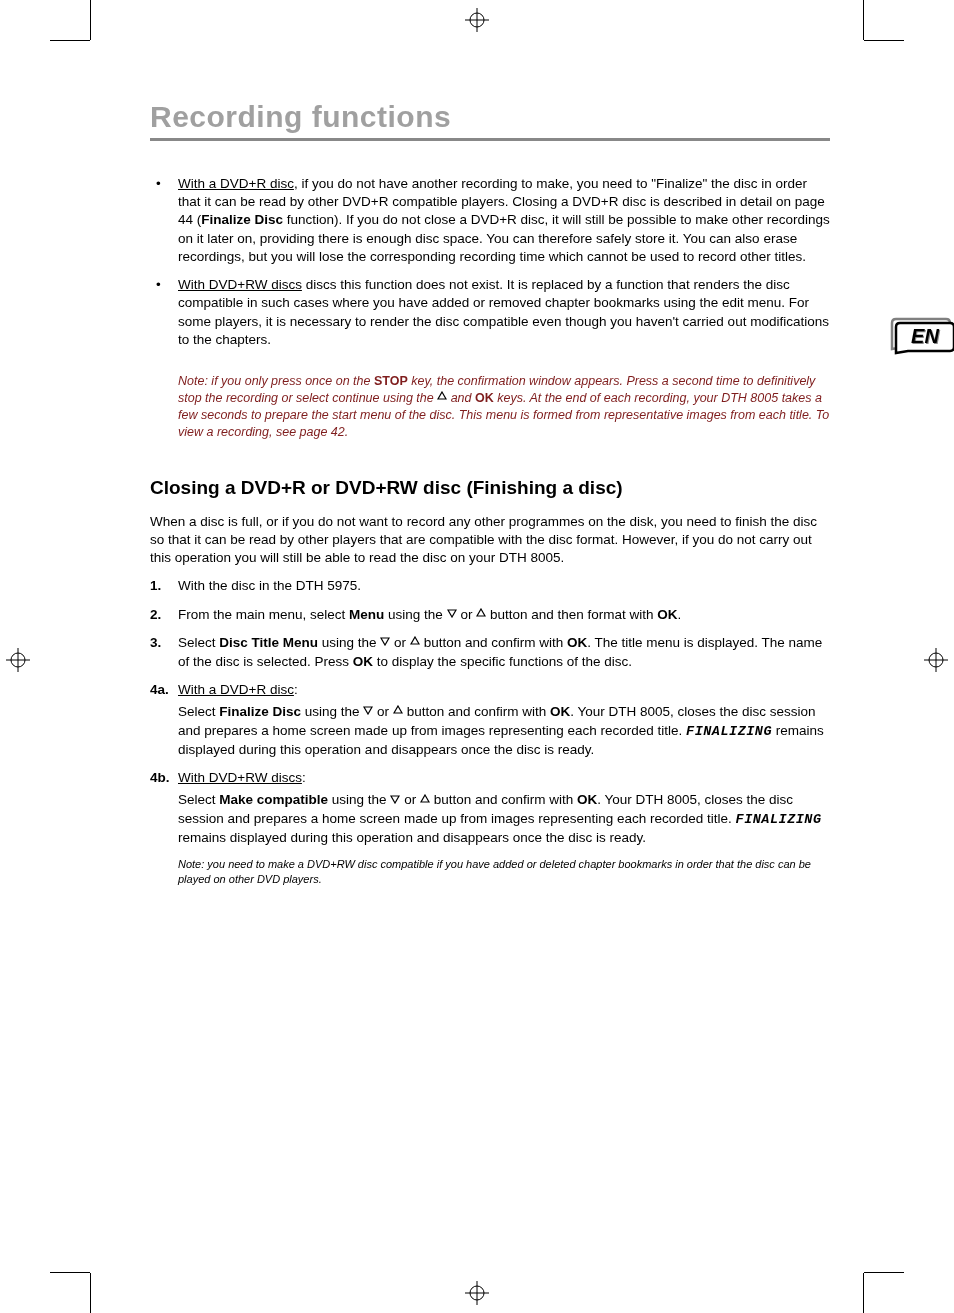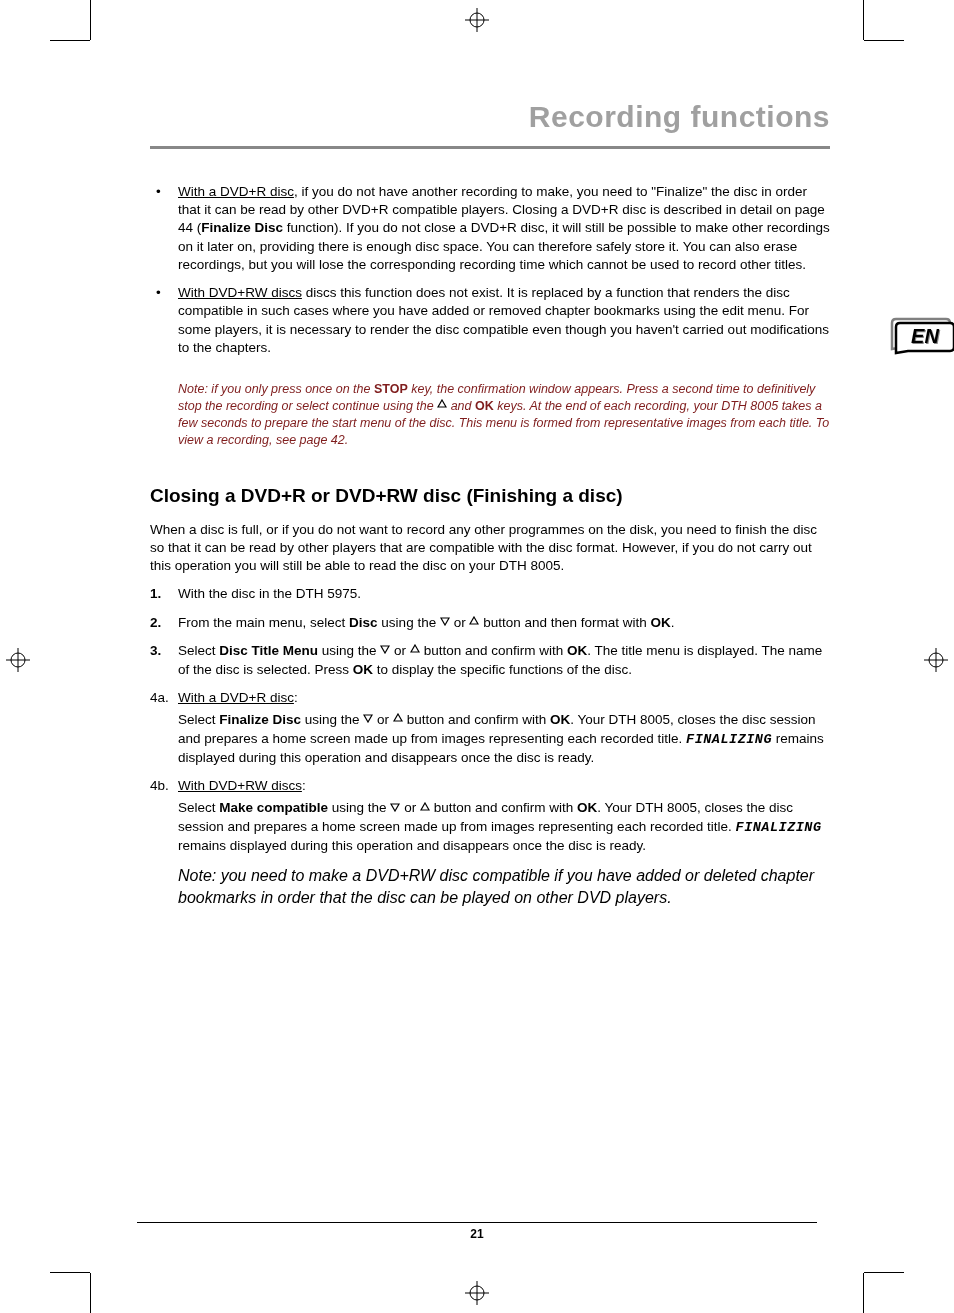--- a/index.html
+++ b/index.html
@@ -28,22 +28,21 @@
   .reg.side.right { left: auto; right: 6px; }
 
   .content {
     position: absolute;
     left: 150px;
     top: 100px;
     width: 680px;
   }
 
   .section-title-wrap {
-    text-align: right;
-    padding-bottom: 12px;
+    padding-bottom: 4px;
     border-bottom: 3px solid #888;
     margin-bottom: 34px;
   }
   .section-title {
     font-family: Arial, Helvetica, sans-serif;
     font-size: 30px;
     font-weight: bold;
     color: #a0a0a0;
     letter-spacing: 0.5px;
   }
@@ -107,36 +106,36 @@
     top: 0;
     font-weight: bold;
   }
   .sub {
     padding-left: 28px;
     font-size: 13.5px;
     line-height: 1.35;
     margin-bottom: 10px;
   }
   .sub .num {
-    font-weight: normal;
+    font-weight: bold;
     display: inline-block;
     margin-left: -28px;
     width: 28px;
   }
   .sub-body {
     font-size: 13.5px;
     line-height: 1.35;
     padding-left: 28px;
     margin-top: -6px;
     margin-bottom: 10px;
   }
 
   .note2 {
     font-style: italic;
-    font-size: 16px;
+    font-size: 11px;
     line-height: 1.35;
     margin: 4px 0 0 28px;
   }
 
   .en-badge {
     position: absolute;
     right: -110px;
     top: 215px;
     width: 50px;
     height: 40px;
@@ -233,21 +232,21 @@
 
     <p class="body">When a disc is full, or if you do not want to record any other programmes on the disk, you need to finish the disc so that it can be read by other players that are compatible with the disc format. However, if you do not carry out this operation you will still be able to read the disc on your DTH 8005.</p>
 
     <ol class="steps">
       <li>
         <span class="num">1.</span>
         <span>With the disc in the DTH 5975.</span>
       </li>
       <li>
         <span class="num">2.</span>
-        <span>From the main menu, select </span><span class="b">Disc</span><span> using the  </span><span class="arrow"><svg width="10" height="10" viewBox="0 0 10 10">
+        <span>From the main menu, select </span><span class="b">Menu</span><span> using the  </span><span class="arrow"><svg width="10" height="10" viewBox="0 0 10 10">
               <path d="M1 2 L9 2 L5 9 Z" fill="none" stroke="#000" stroke-width="1.2"></path>
             </svg></span><span>  or  </span><span class="arrow"><svg width="10" height="10" viewBox="0 0 10 10">
               <path d="M5 1 L9 8 L1 8 Z" fill="none" stroke="#000" stroke-width="1.2"></path>
             </svg></span><span>  button and then format with </span><span class="b">OK</span><span>.</span>
       </li>
       <li>
         <span class="num">3.</span>
         <span>Select </span><span class="b">Disc Title Menu</span><span> using the  </span><span class="arrow"><svg width="10" height="10" viewBox="0 0 10 10">
               <path d="M1 2 L9 2 L5 9 Z" fill="none" stroke="#000" stroke-width="1.2"></path>
             </svg></span><span>  or  </span><span class="arrow"><svg width="10" height="10" viewBox="0 0 10 10">
@@ -284,17 +283,14 @@
       <svg width="66" height="46" viewBox="0 0 66 46">
         <path d="M2 34 L2 8 Q2 4 6 4 L56 4 Q60 4 60 8 L60 28 Q60 32 56 32 L14 32 Z" fill="#fff" stroke="#808080" stroke-width="2.5"></path>
         <path d="M6 38 L6 12 Q6 8 10 8 L60 8 Q64 8 64 12 L64 32 Q64 36 60 36 L18 36 Z" fill="#fff" stroke="#000" stroke-width="2.5"></path>
         <text x="36" y="29" font-family="Arial" font-size="20" font-weight="900" font-style="italic" fill="#888" text-anchor="middle">EN</text>
         <text x="35" y="28" font-family="Arial" font-size="20" font-weight="900" font-style="italic" fill="#000" text-anchor="middle">EN</text>
       </svg>
     </div>
 
   </div>
 
-  <div class="pagenum">
-    <span>21</span>
-  </div>
 
 </div>
 
 </body></html>

